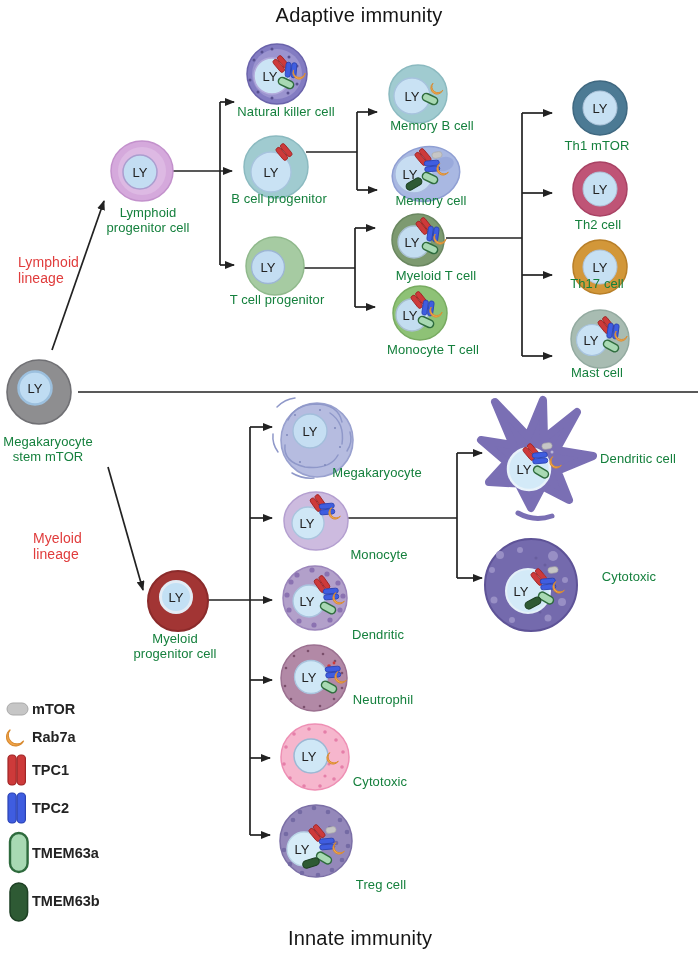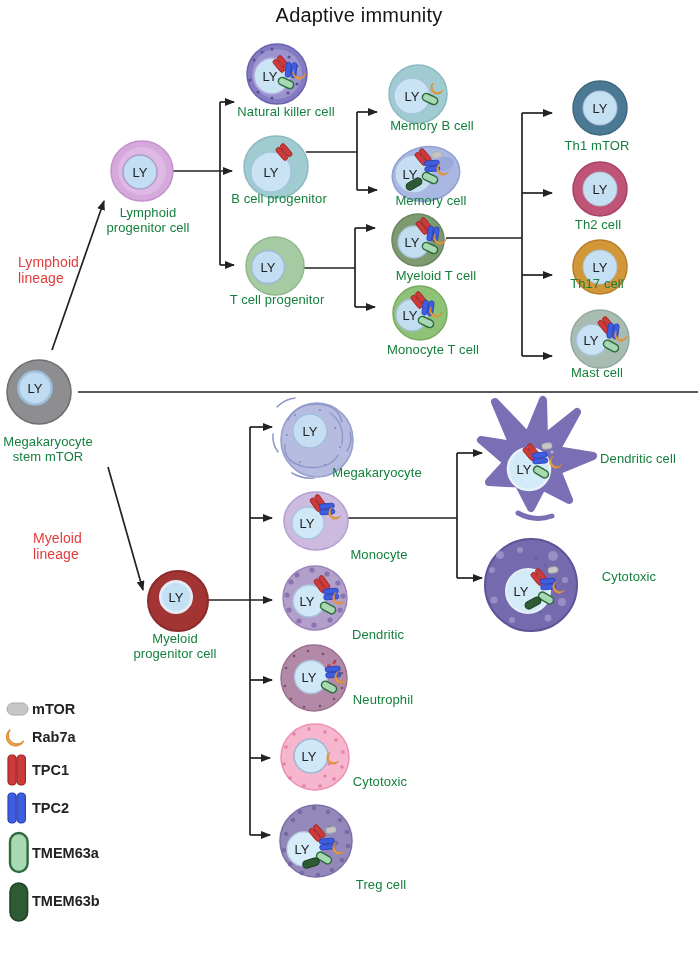--- a/index.html
+++ b/index.html
@@ -382,20 +382,21 @@
     <g stroke="#2b43b4" stroke-width="1.2" fill="#3f5de0">
       <rect x="8" y="793" width="8.2" height="30" rx="3.6"></rect>
           <rect x="17.2" y="793" width="8.2" height="30" rx="3.6"></rect>
     </g>
     <rect x="10" y="833" width="17.6" height="39" rx="8.8" stroke="#2e6b3d" stroke-width="2.4" fill="#a8d9b3"></rect>
     <rect x="10" y="883" width="17.6" height="38" rx="8.8" stroke="#1d3f23" stroke-width="1.5" fill="#2e5a34"></rect>
   </g>
 </svg>
 
 <div class="label title" style="left:359px;top:15px">Adaptive immunity</div>
+<div class="label title" style="left:360px;top:938px">Innate immunity</div>
 
 <div class="label label--left red" style="left:18px;top:271px">
   <div>Lymphoid</div>
   <div>lineage</div>
 </div>
 <div class="label label--left red" style="left:33px;top:547px">
   <div>Myeloid</div>
   <div>lineage</div>
 </div>
 

